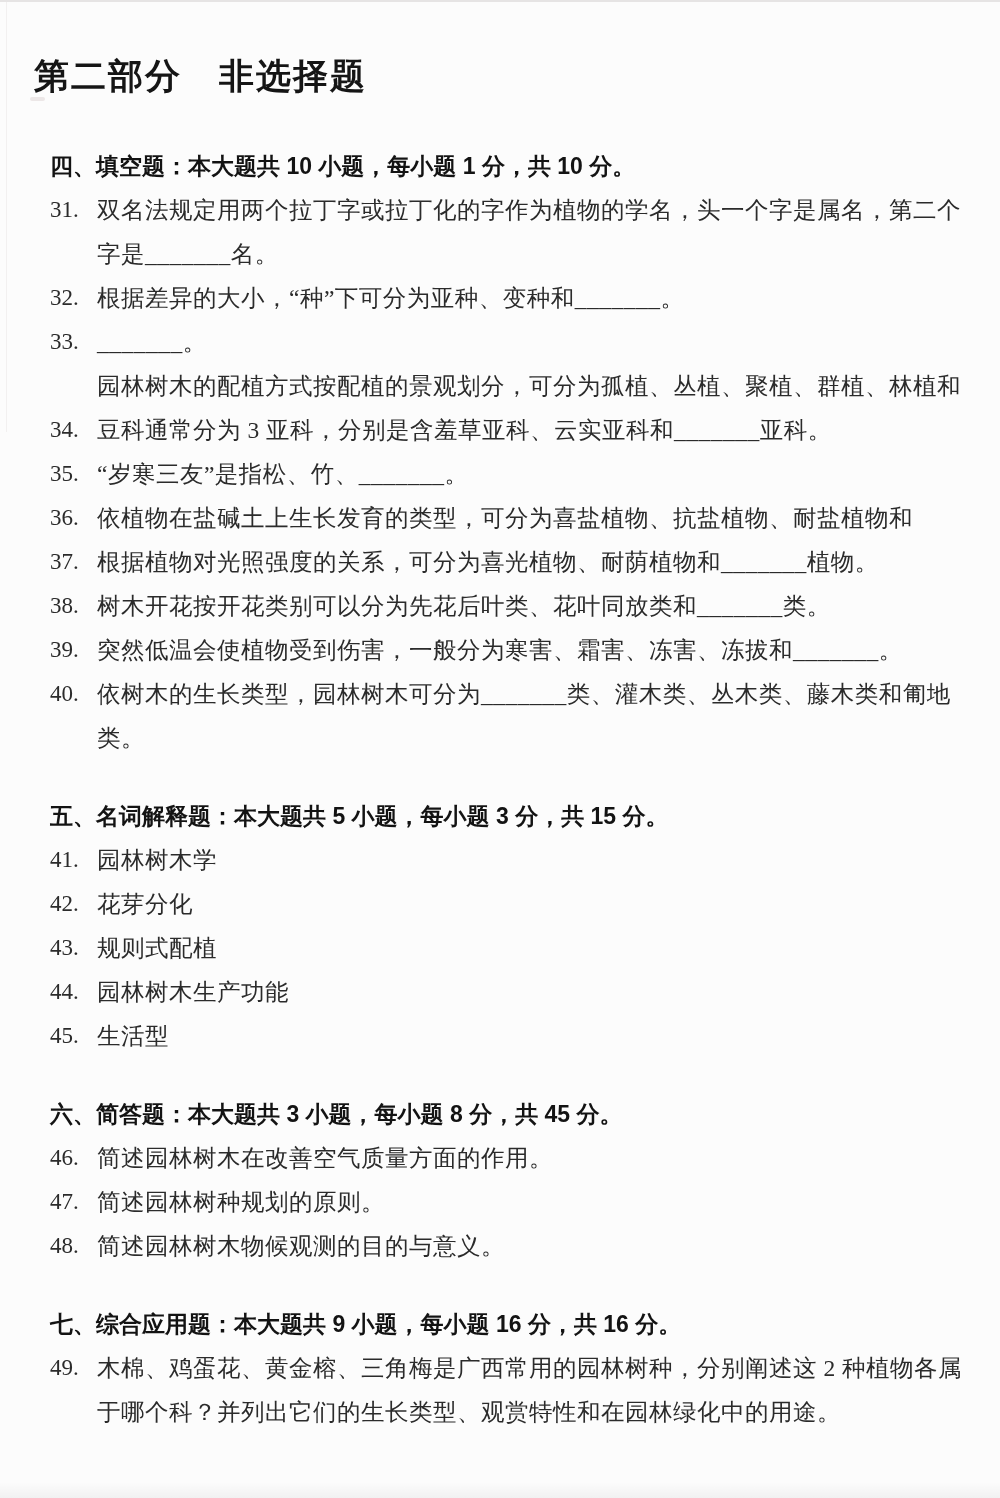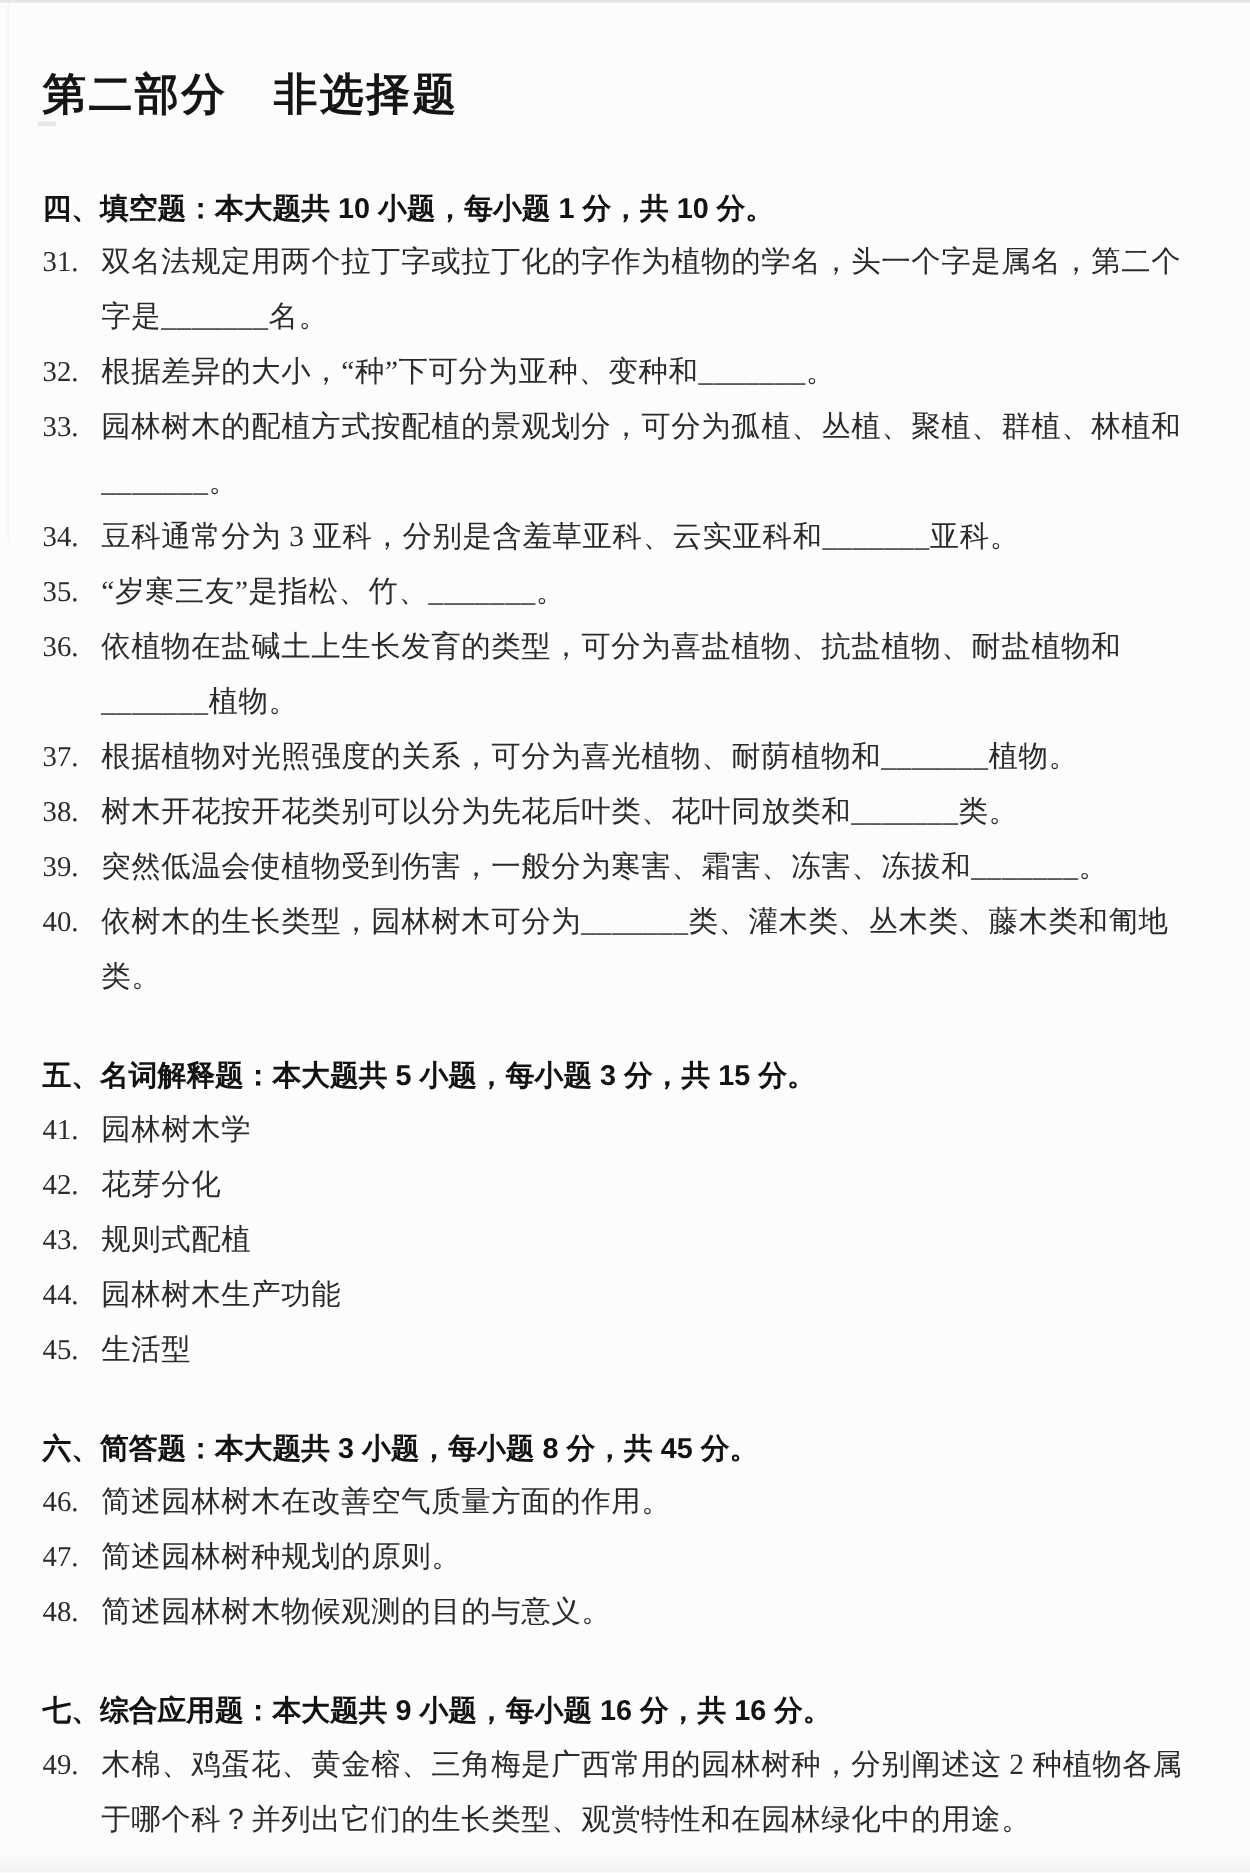--- a/index.html
+++ b/index.html
@@ -25,21 +25,21 @@
   .title {
     font-family: "Liberation Sans", "DejaVu Sans", sans-serif;
     font-weight: 700;
     font-size: 35px;
     letter-spacing: 2px;
     color: #151515;
     margin: 28px 0 0 0;
     line-height: 1.25;
   }
 
-  .section { margin-top: 34px; }
+  .section { margin-top: 34px; margin-left: 16px; }
   .section.first { margin-top: 46px; }
 
   .sec-heading {
     font-family: "Liberation Sans", "DejaVu Sans", sans-serif;
     font-weight: 700;
     font-size: 23px;
     line-height: 44px;
     color: #131313;
   }
 
@@ -73,22 +73,22 @@
     <div class="q">
       <span class="qnum">32.</span>
       <div class="qlines">
         <div class="qline">根据差异的大小，“种”下可分为亚种、变种和_______。</div>
       </div>
     </div>
 
     <div class="q">
       <span class="qnum">33.</span>
       <div class="qlines">
+        <div class="qline">_______。</div>
         <div class="qline">园林树木的配植方式按配植的景观划分，可分为孤植、丛植、聚植、群植、林植和</div>
-        <div class="qline">_______。</div>
       </div>
     </div>
 
     <div class="q">
       <span class="qnum">34.</span>
       <div class="qlines">
         <div class="qline">豆科通常分为 3 亚科，分别是含羞草亚科、云实亚科和_______亚科。</div>
       </div>
     </div>
 
@@ -96,21 +96,20 @@
       <span class="qnum">35.</span>
       <div class="qlines">
         <div class="qline">“岁寒三友”是指松、竹、_______。</div>
       </div>
     </div>
 
     <div class="q">
       <span class="qnum">36.</span>
       <div class="qlines">
         <div class="qline">依植物在盐碱土上生长发育的类型，可分为喜盐植物、抗盐植物、耐盐植物和</div>
-        <div class="qline">_______植物。</div>
       </div>
     </div>
 
     <div class="q">
       <span class="qnum">37.</span>
       <div class="qlines">
         <div class="qline">根据植物对光照强度的关系，可分为喜光植物、耐荫植物和_______植物。</div>
       </div>
     </div>
 

